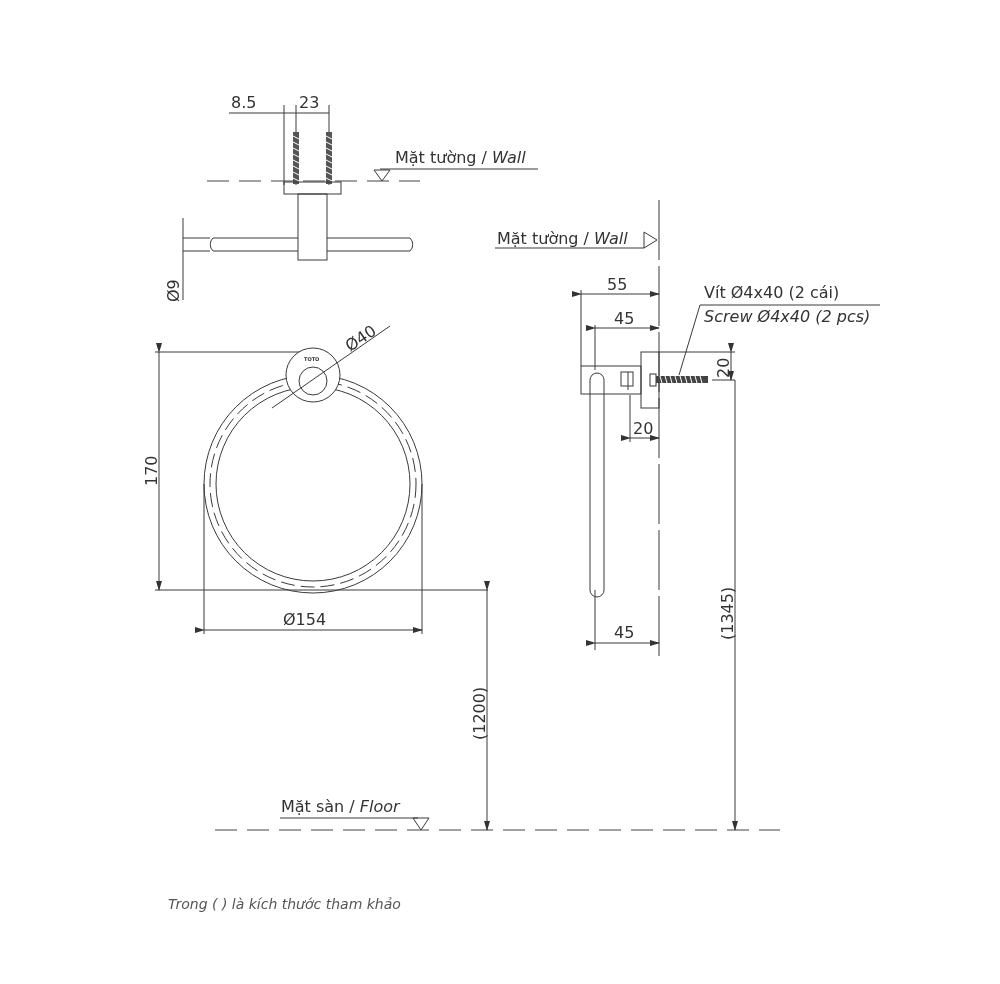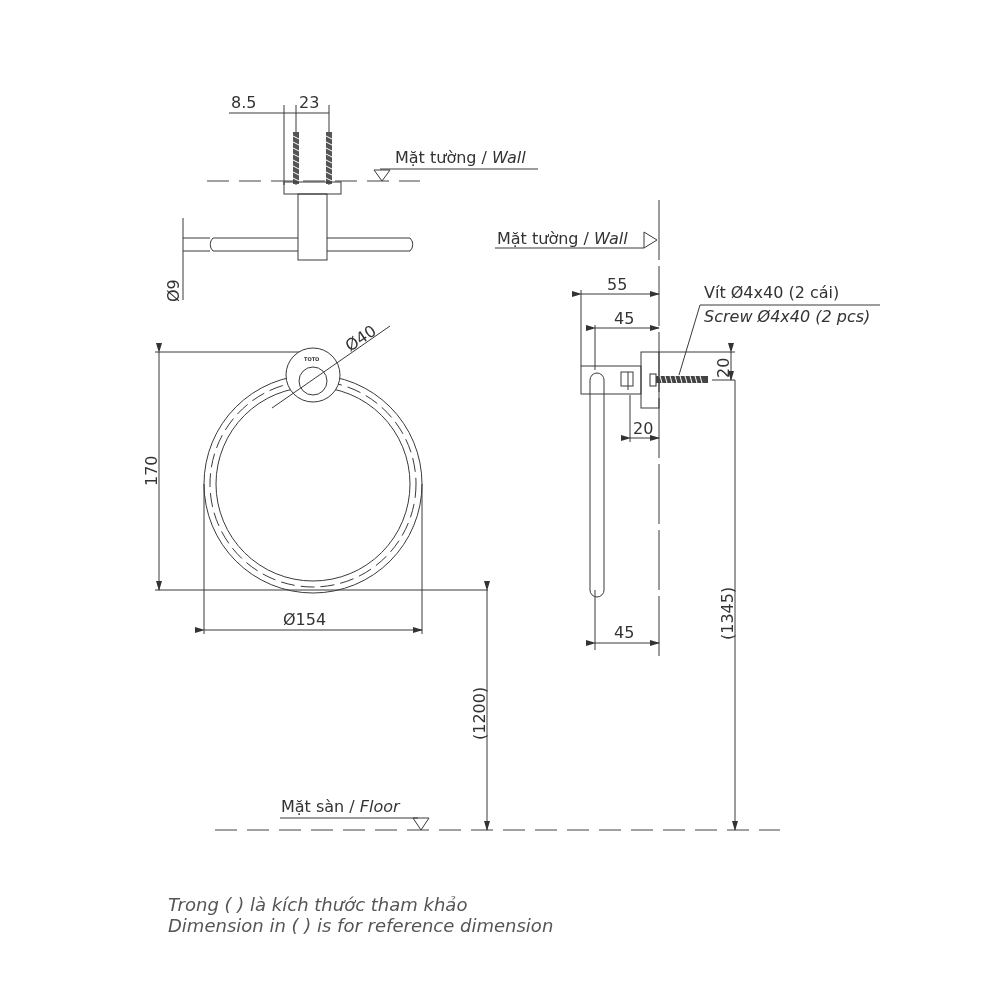--- a/index.html
+++ b/index.html
@@ -2,21 +2,21 @@
 <html><head>
 <meta charset="utf-8">
 <style>
   html, body { margin:0; padding:0; background:#ffffff; }
   body { width:1000px; height:984px; position:relative; overflow:hidden; font-family:"DejaVu Sans", sans-serif; }
   svg { position:absolute; left:0; top:0; }
   .ln { stroke:#3a3a3a; stroke-width:1; fill:none; }
   .dash { stroke:#444; stroke-width:1; stroke-dasharray:22,10; fill:none; }
   .txt { font-family:"DejaVu Sans", sans-serif; font-size:16px; fill:#333; }
   .it { font-style:italic; }
-  .note { position:absolute; left:168px; top:894px; font-family:"DejaVu Sans", sans-serif; font-style:italic; font-size:18px; color:#555; line-height:21px; }
+  .note { position:absolute; left:168px; top:894px; font-family:"DejaVu Sans", sans-serif; font-style:italic; font-size:14px; color:#555; line-height:21px; }
 </style>
 </head>
 <body>
 
 <svg width="1000" height="984" viewBox="0 0 1000 984">
   <defs>
     <marker id="arr" markerWidth="10" markerHeight="6" refX="9" refY="3" orient="auto" markerUnits="userSpaceOnUse">
       <path d="M0,0 L10,3 L0,6 z" fill="#333"></path>
     </marker>
   </defs>
@@ -131,14 +131,13 @@
     <line class="ln" x1="280" y1="818" x2="418" y2="818"></line>
     <path class="ln" d="M413,818 L429,818 L421,830 Z"></path>
     <text class="txt" x="281" y="812"><tspan>Mặt sàn / </tspan><tspan class="it">Floor</tspan></text>
     <line class="ln" x1="487" y1="590" x2="487" y2="830" marker-start="url(#arr)" marker-end="url(#arr)"></line>
     <text class="txt" transform="translate(485,740) rotate(-90)">(1200)</text>
   </g>
 </svg>
 
 <div class="note">
   <div>Trong ( ) là kích thước tham khảo</div>
-  <div>Dimension in ( ) is for reference dimension</div>
 </div>
 
 </body></html>

